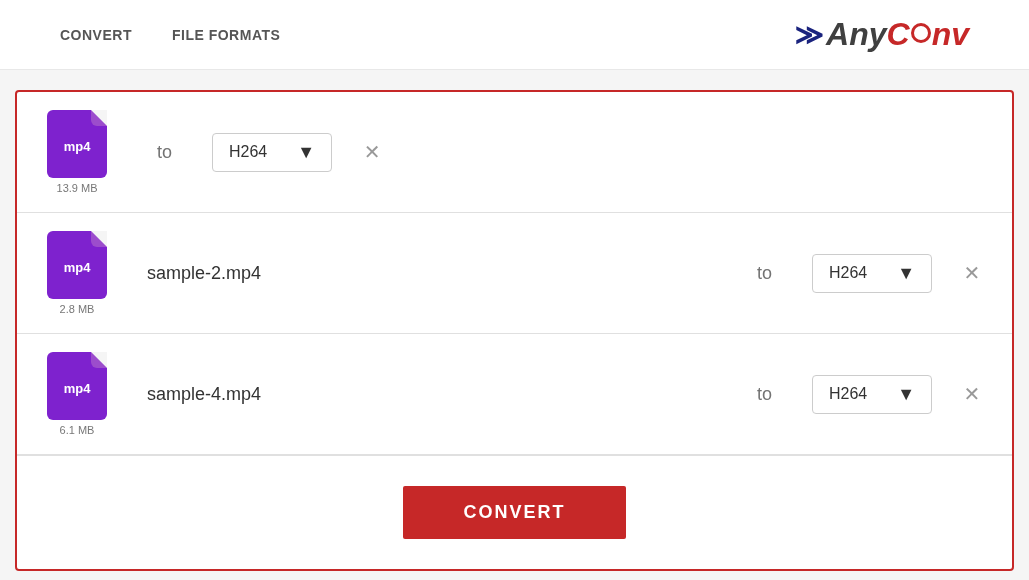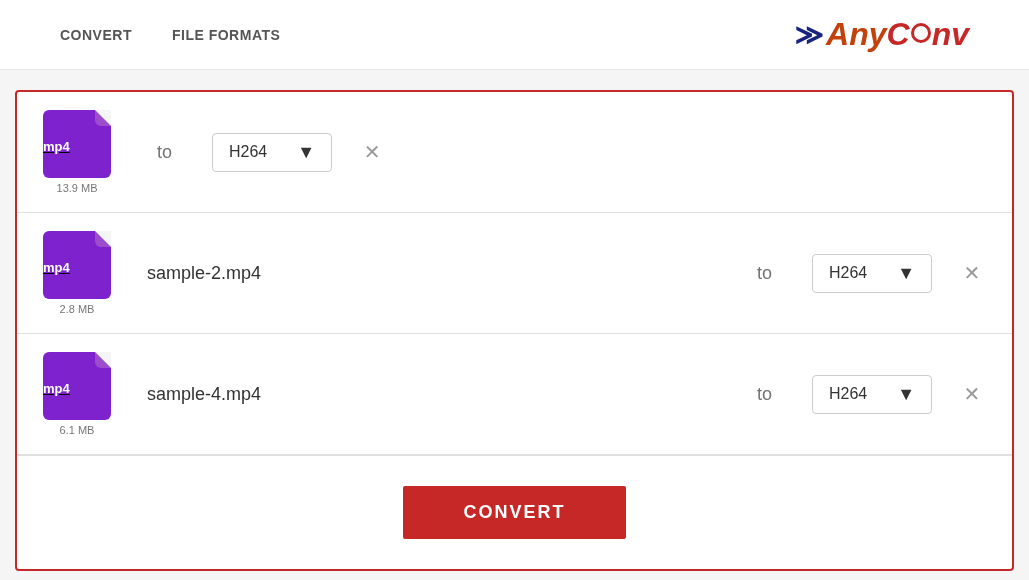--- a/index.html
+++ b/index.html
@@ -31,21 +31,21 @@
       font-weight: 600;
       letter-spacing: 0.5px;
     }
     .logo {
       display: flex;
       align-items: center;
       font-size: 32px;
       font-weight: 900;
       font-style: italic;
     }
-    .logo-any { color: #c2410c; }
+    .logo-any { color: #404040; }
     .logo-conv { color: #c62828; }
     .logo-circle {
       display: inline-block;
       width: 20px;
       height: 20px;
       border: 3px solid #c62828;
       border-radius: 50%;
       margin: 0 1px;
       vertical-align: middle;
       position: relative;
@@ -76,29 +76,28 @@
     }
 
     .file-icon-wrapper {
       display: flex;
       flex-direction: column;
       align-items: center;
       width: 80px;
       flex-shrink: 0;
     }
     .file-icon {
-      width: 68px;
+      width: 60px;
       height: 68px;
       background: #7e22ce;
       border-radius: 6px 12px 6px 6px;
       position: relative;
       display: flex;
       align-items: center;
-      justify-content: flex-start;
-      text-decoration: underline;
+      justify-content: center;
     }
     .file-icon::before {
       content: '';
       position: absolute;
       top: 0;
       right: 0;
       width: 16px;
       height: 16px;
       background: #9c4dcc;
       border-radius: 0 0 0 6px;

